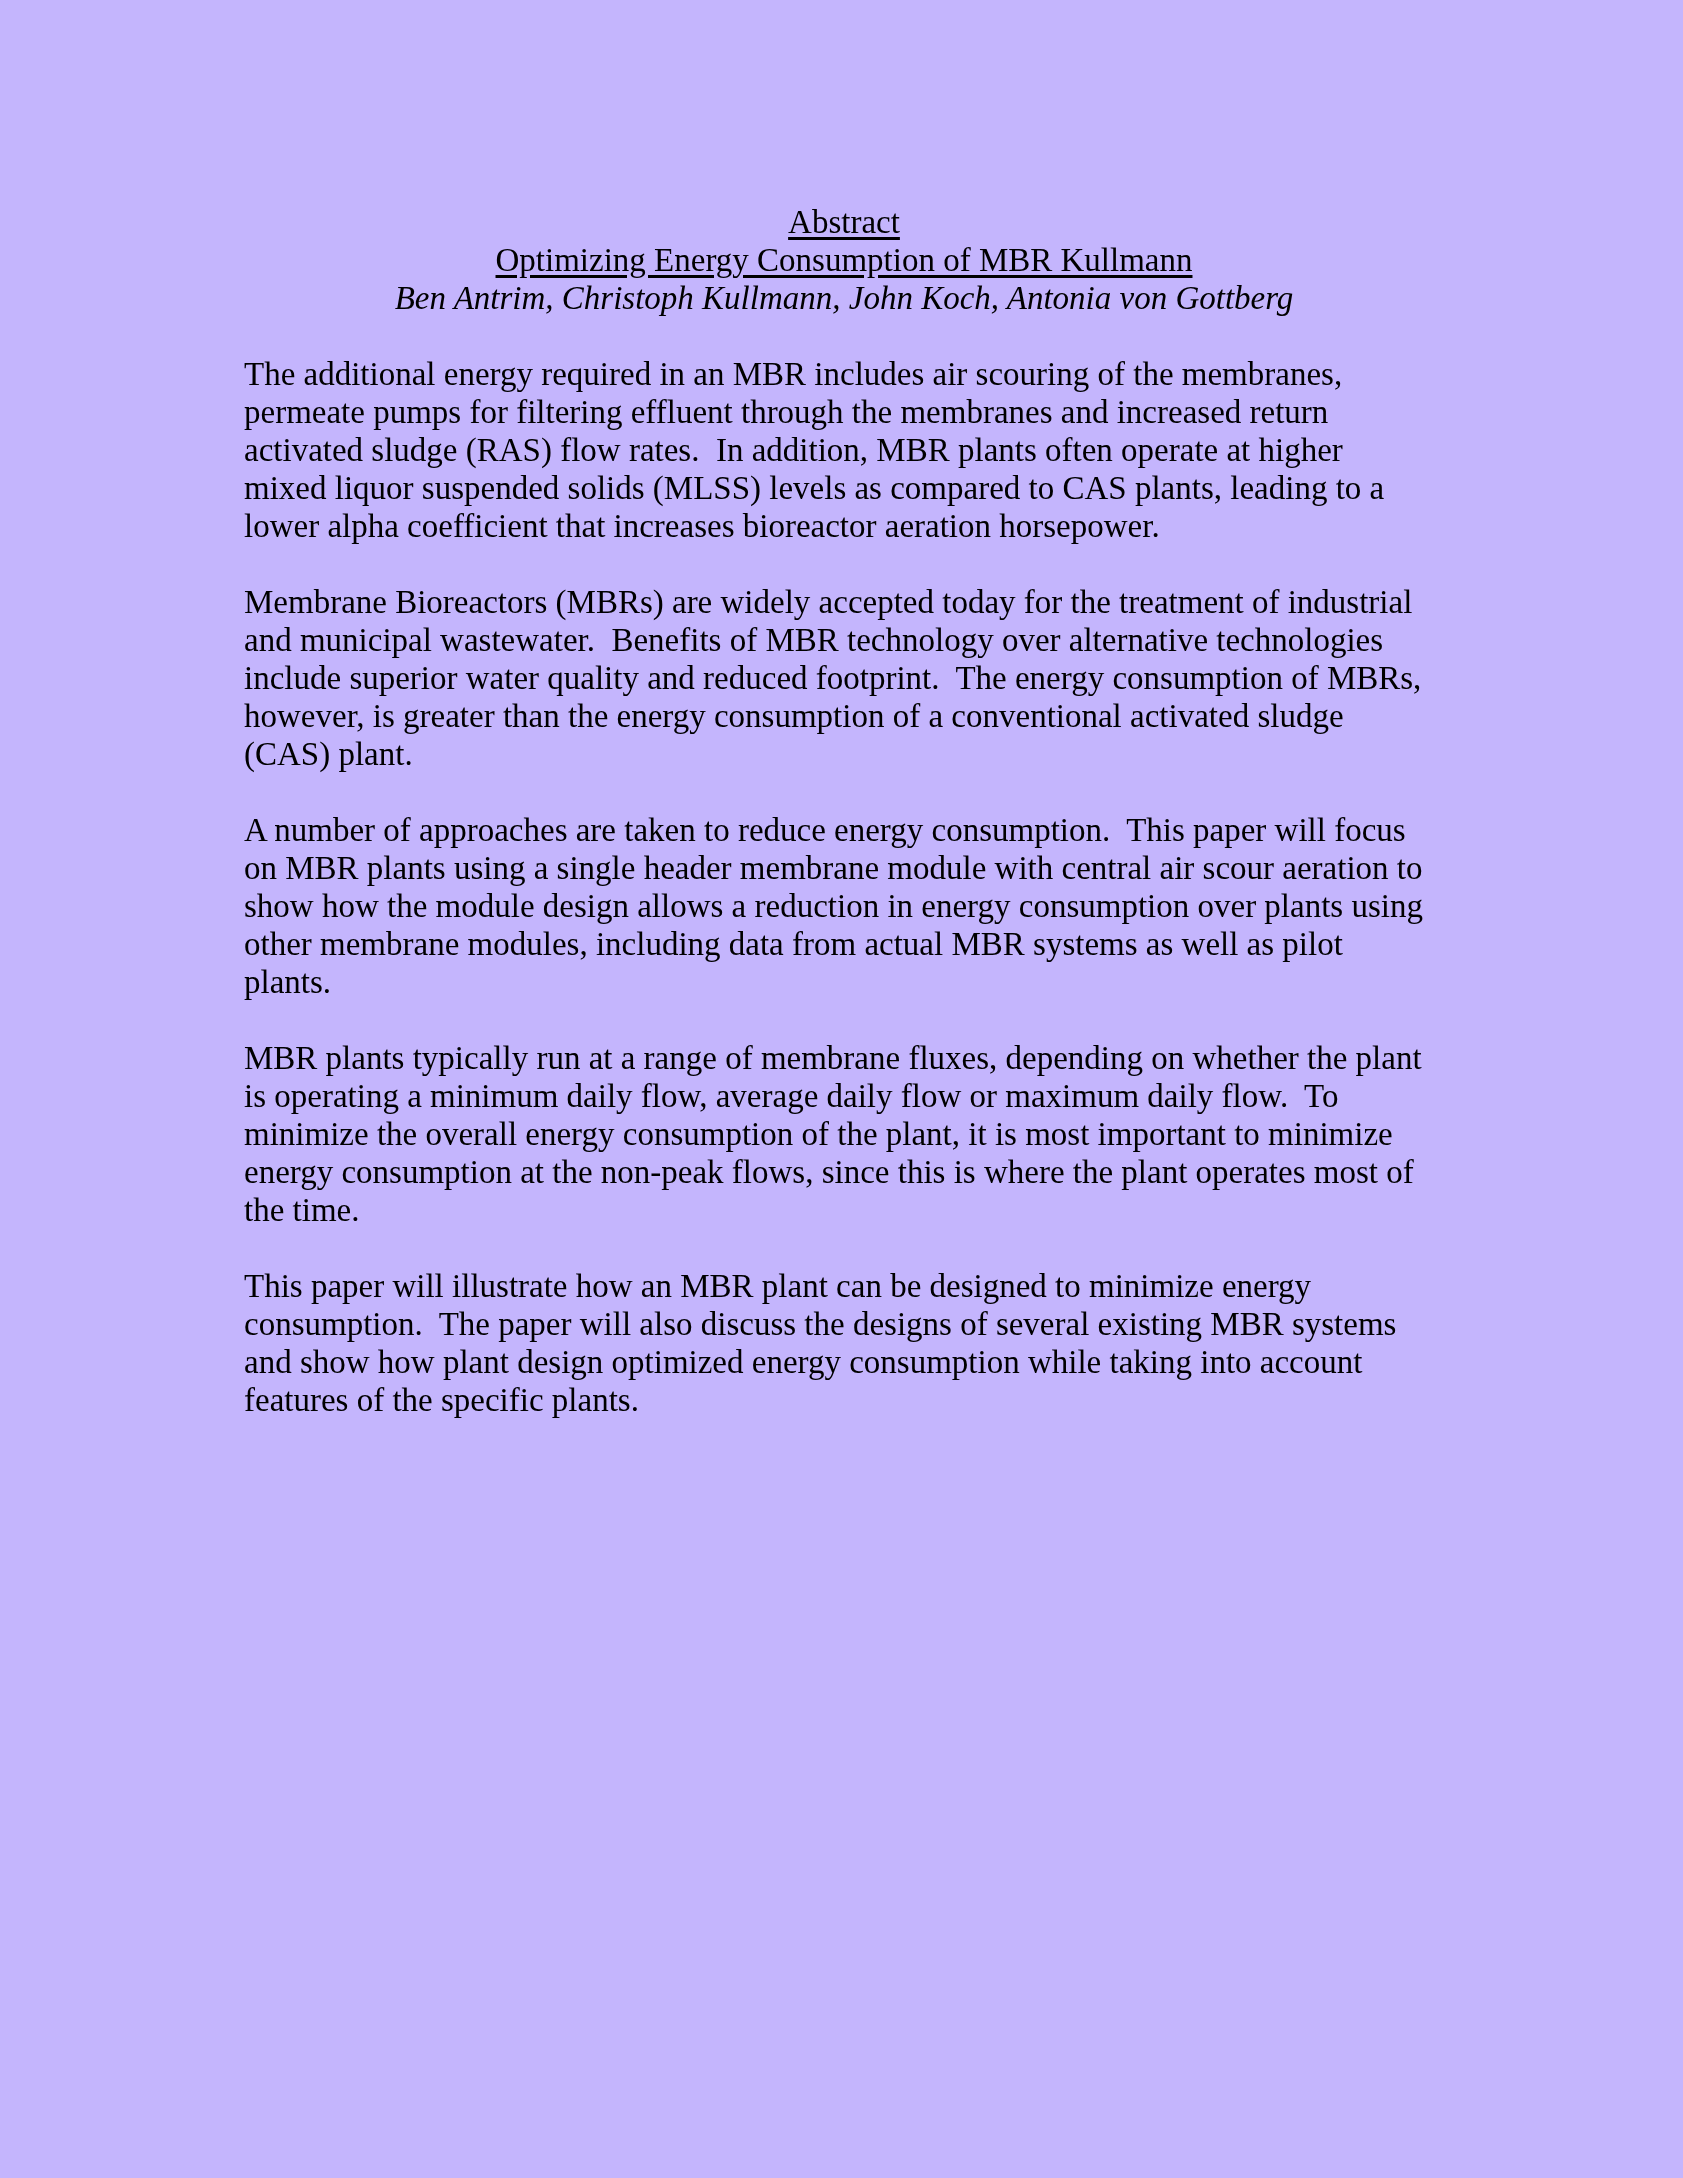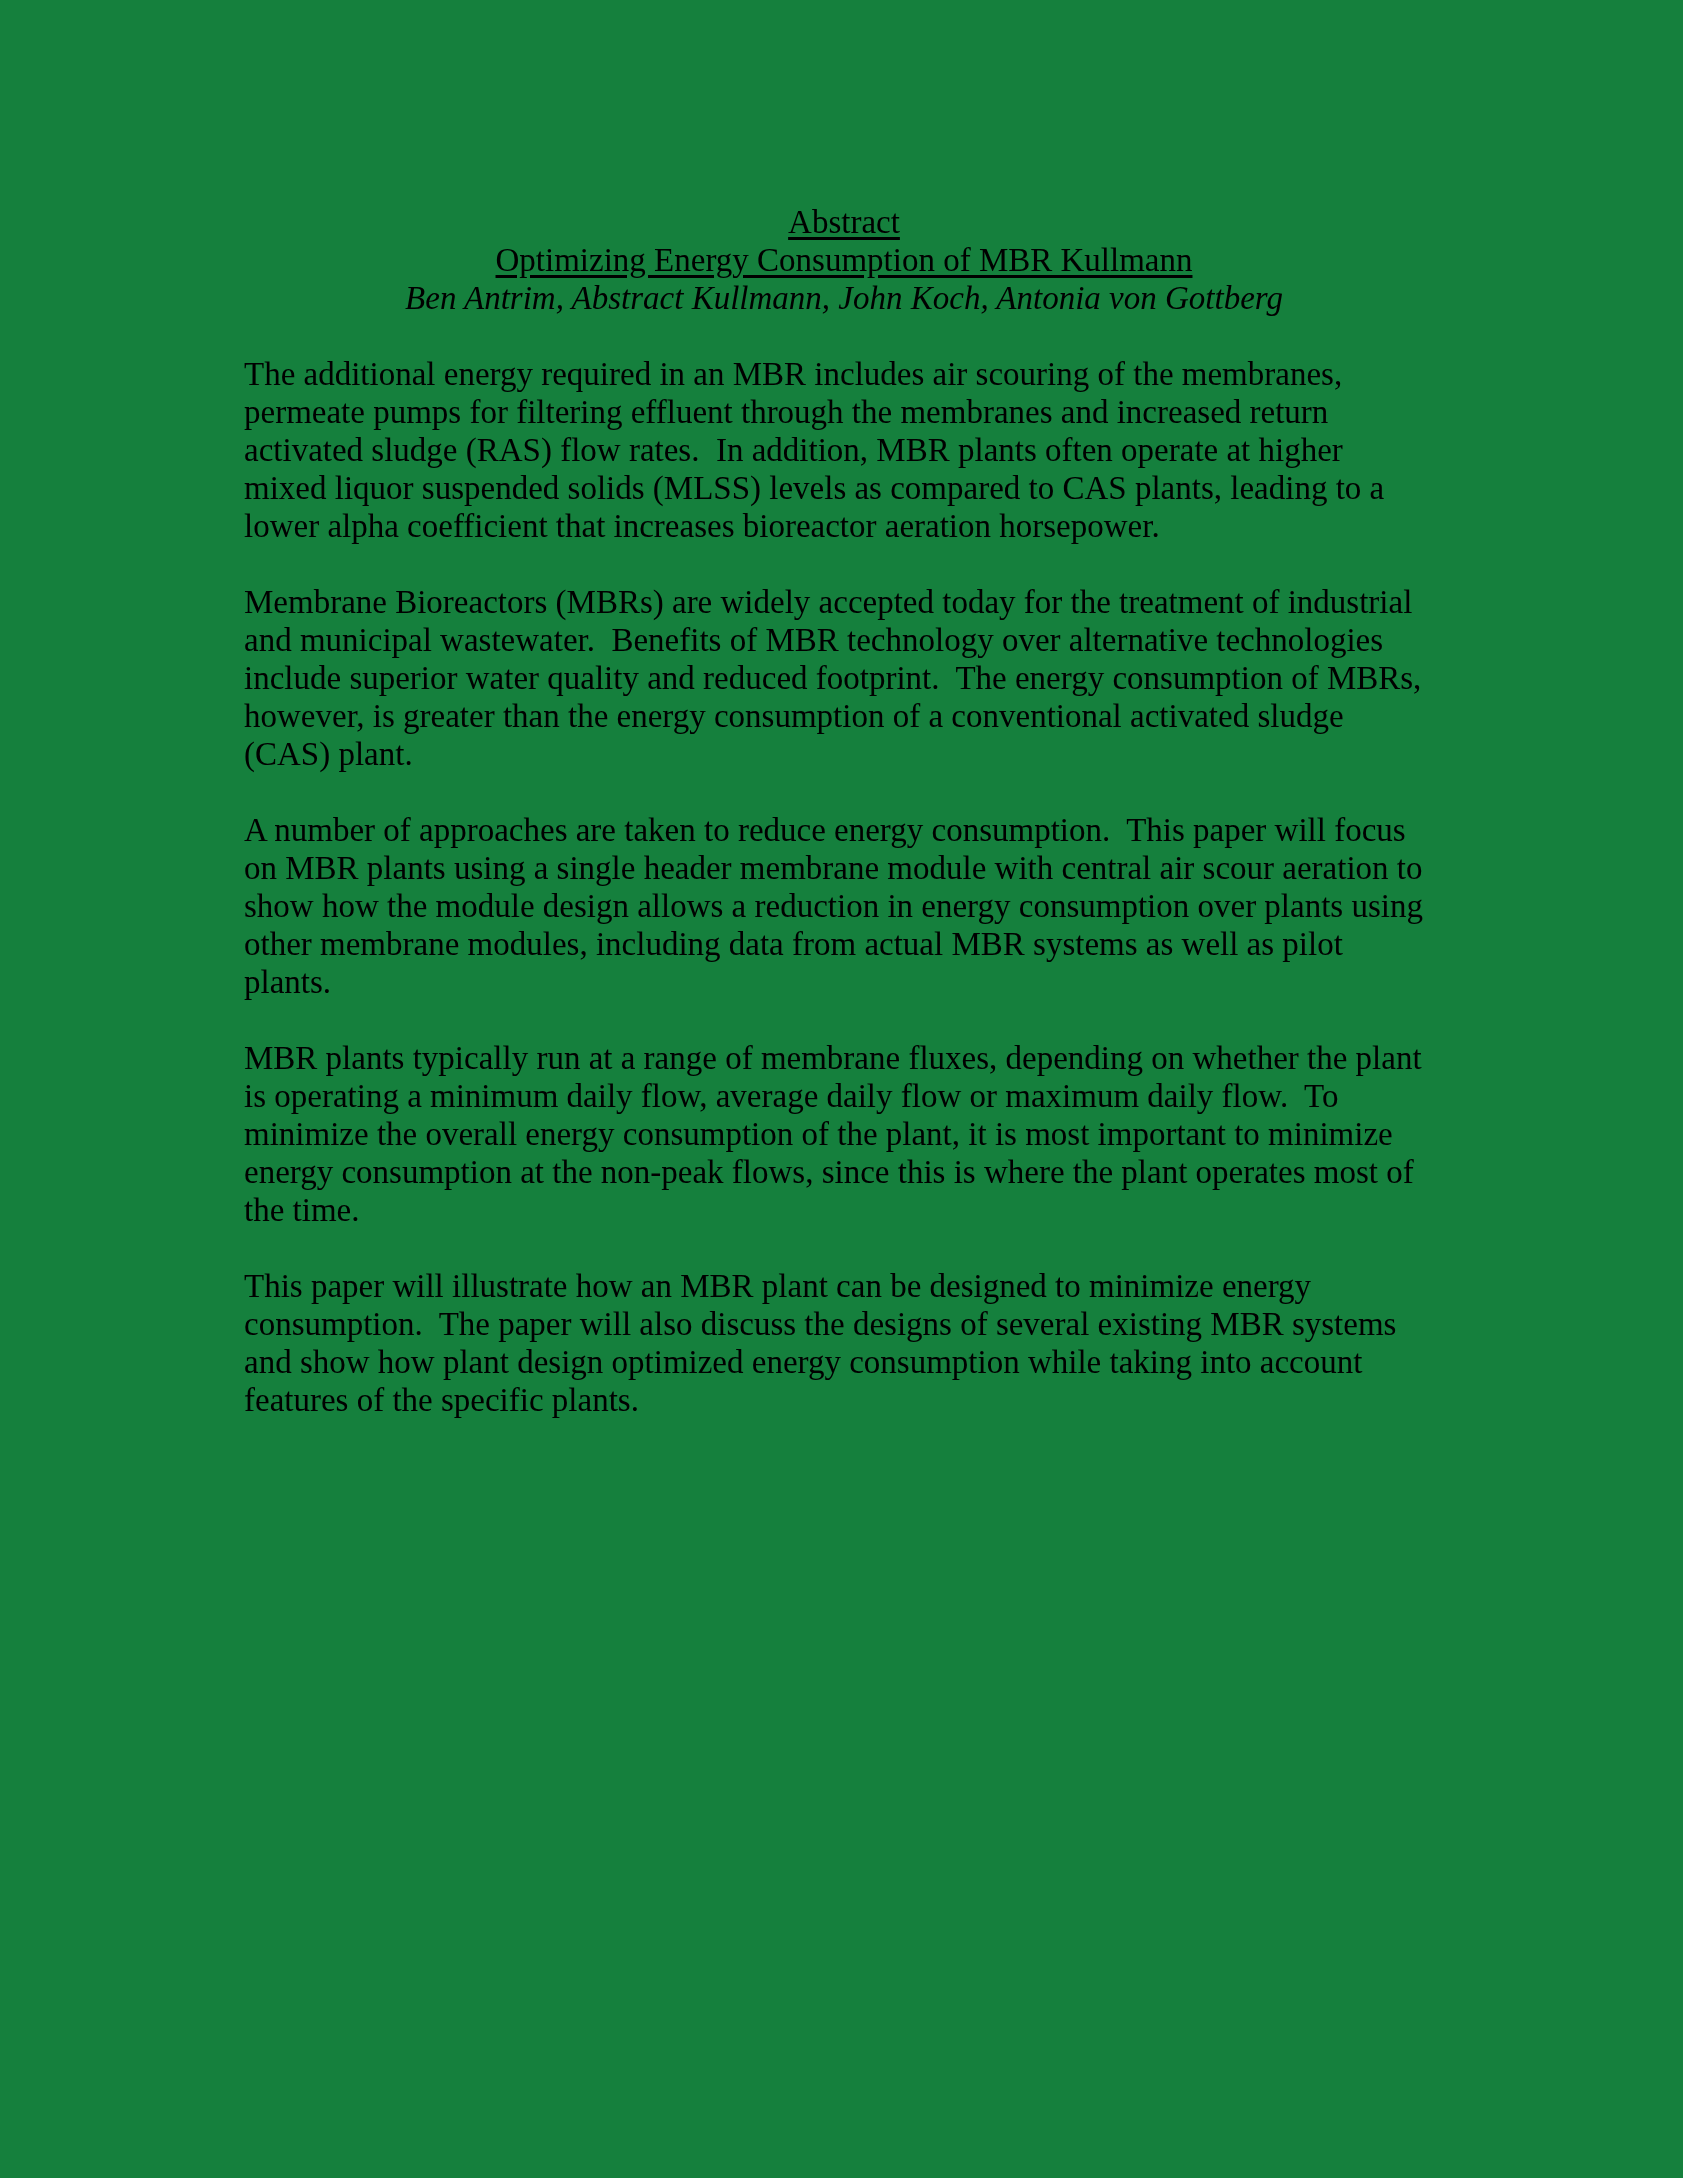--- a/index.html
+++ b/index.html
@@ -4,21 +4,21 @@
 <style>
   html, body {
     margin: 0;
     padding: 0;
     background: #ffffff;
   }
   .page {
     position: relative;
     width: 1683px;
     height: 2178px;
-    background: #15803d;
+    background: #c4b5fd;
     overflow: hidden;
     font-family: "Liberation Serif", "DejaVu Serif", serif;
     color: #000000;
   }
   .content {
     position: absolute;
     left: 244px;
     top: 203px;
     width: 1200px;
     font-size: 33px;
@@ -45,21 +45,21 @@
 </style>
 </head>
 <body>
 
 <div class="page">
   <div class="content">
 
     <div class="title-block">
       <div class="title-line underlined">Abstract</div>
       <div class="title-line underlined">Optimizing Energy Consumption of MBR Kullmann</div>
-      <div class="title-line authors">Ben Antrim, Abstract Kullmann, John Koch, Antonia von Gottberg</div>
+      <div class="title-line authors">Ben Antrim, Christoph Kullmann, John Koch, Antonia von Gottberg</div>
     </div>
 
     <p class="para">The additional energy required in an MBR includes air scouring of the membranes,
 permeate pumps for filtering effluent through the membranes and increased return
 activated sludge (RAS) flow rates.  In addition, MBR plants often operate at higher
 mixed liquor suspended solids (MLSS) levels as compared to CAS plants, leading to a
 lower alpha coefficient that increases bioreactor aeration horsepower.</p>
 
     <p class="para">Membrane Bioreactors (MBRs) are widely accepted today for the treatment of industrial
 and municipal wastewater.  Benefits of MBR technology over alternative technologies

